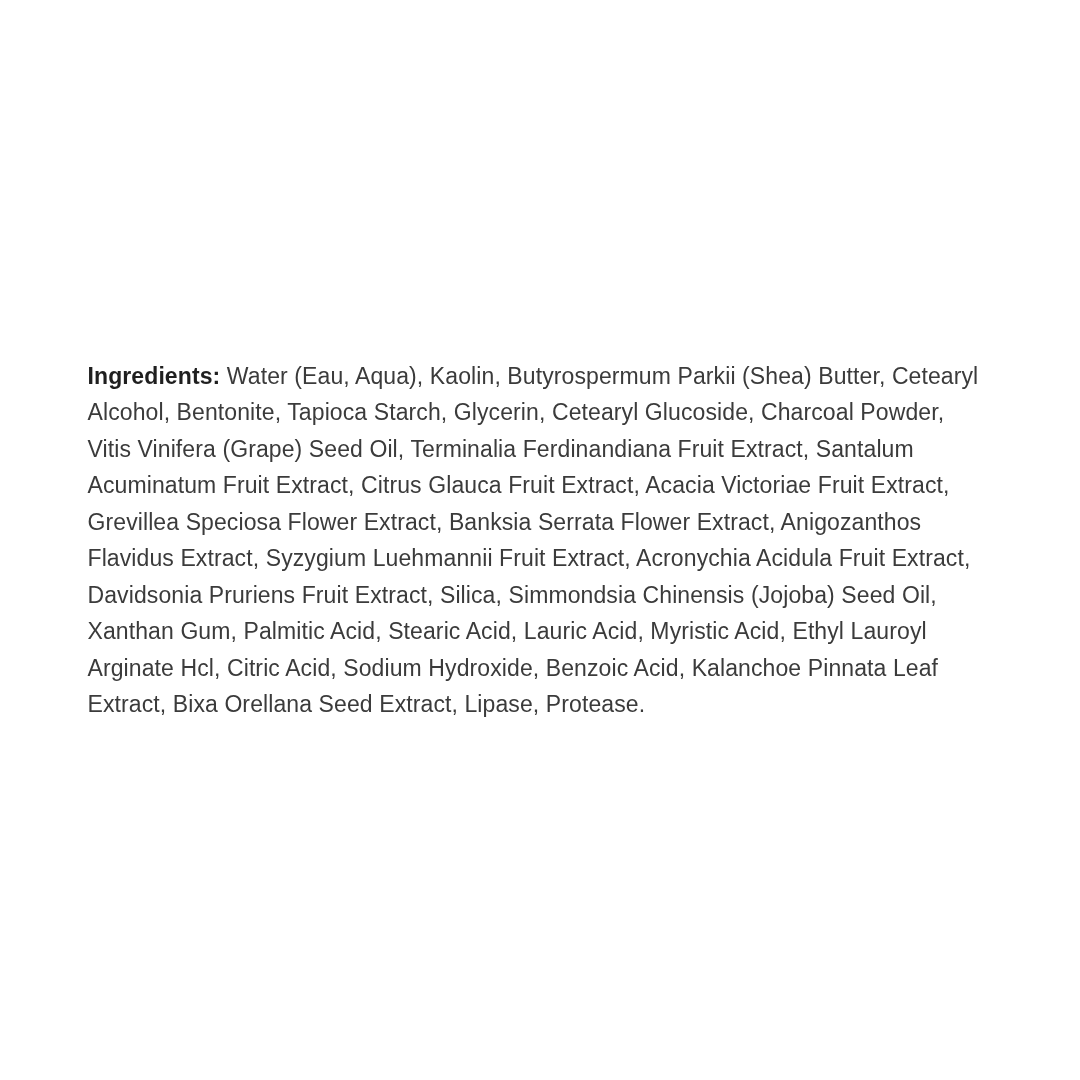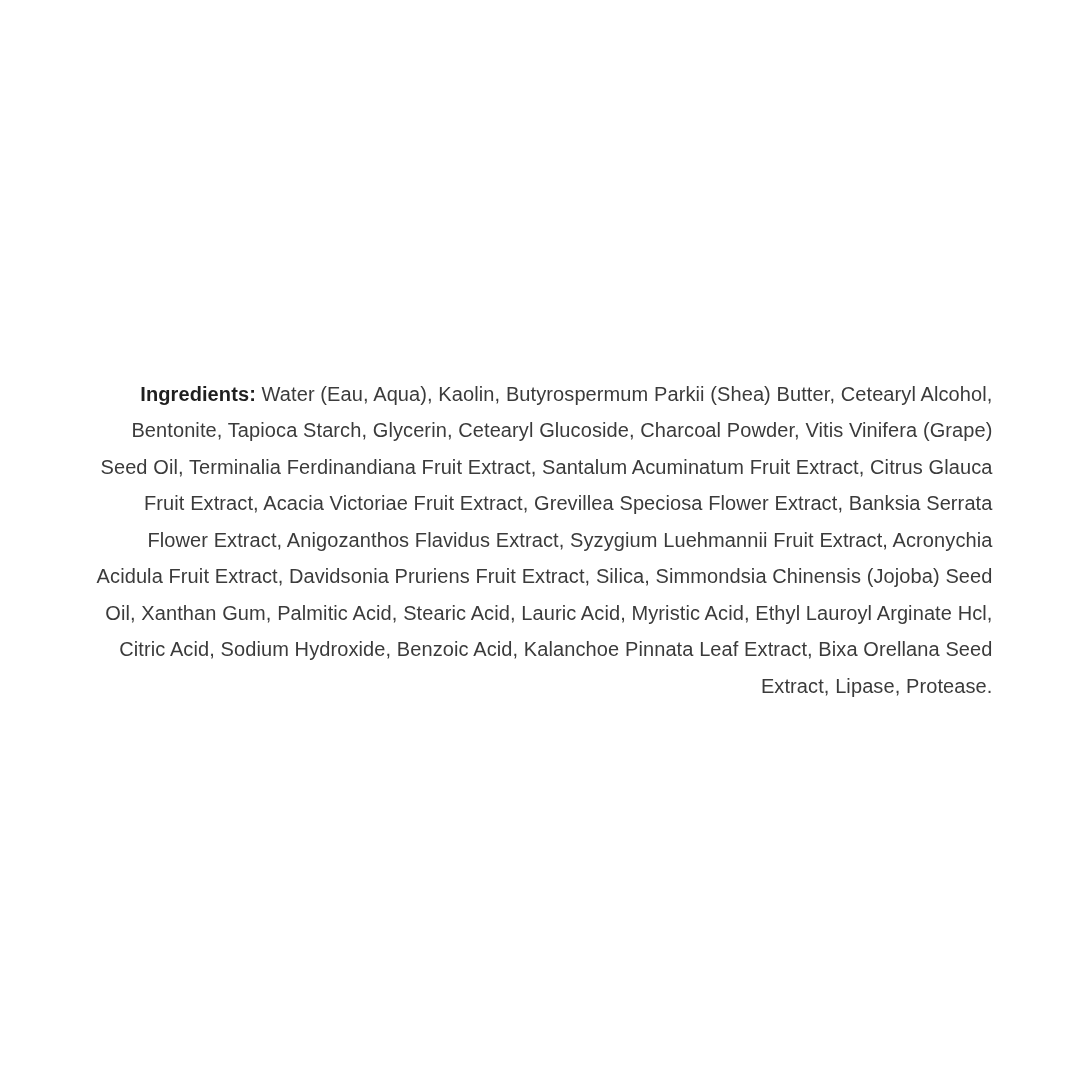--- a/index.html
+++ b/index.html
@@ -12,22 +12,22 @@
     width: 1080px;
     height: 1080px;
     background: #ffffff;
     display: flex;
     align-items: center;
     justify-content: center;
     overflow: hidden;
   }
   .ingredients-block {
     width: 905px;
-    text-align: right;
-    font-size: 20px;
+    text-align: left;
+    font-size: 23px;
     line-height: 36.5px;
     color: #3b3b3b;
     letter-spacing: 0.1px;
   }
   .ingredients-block .label {
     font-weight: 700;
     color: #1f1f1f;
   }
 </style>
 </head>

